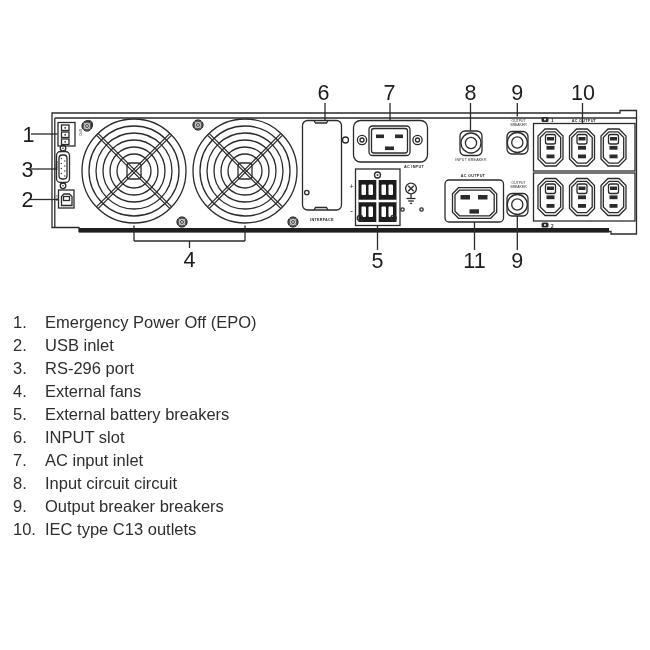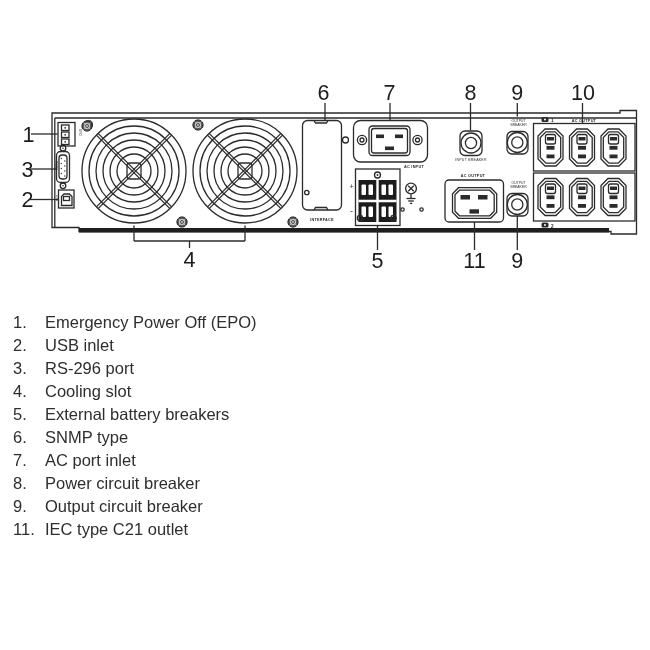--- a/index.html
+++ b/index.html
@@ -255,41 +255,41 @@
   <div class="lg-row">
         <span class="lg-num">2.</span>
         <span class="lg-label">USB inlet</span>
       </div>
   <div class="lg-row">
         <span class="lg-num">3.</span>
         <span class="lg-label">RS-296 port</span>
       </div>
   <div class="lg-row">
         <span class="lg-num">4.</span>
-        <span class="lg-label">Cooling slot</span>
+        <span class="lg-label">External fans</span>
       </div>
   <div class="lg-row">
         <span class="lg-num">5.</span>
         <span class="lg-label">External battery breakers</span>
       </div>
   <div class="lg-row">
         <span class="lg-num">6.</span>
-        <span class="lg-label">SNMP type</span>
+        <span class="lg-label">INPUT slot</span>
       </div>
   <div class="lg-row">
         <span class="lg-num">7.</span>
-        <span class="lg-label">AC port inlet</span>
+        <span class="lg-label">AC input inlet</span>
       </div>
   <div class="lg-row">
         <span class="lg-num">8.</span>
-        <span class="lg-label">Power circuit breaker</span>
+        <span class="lg-label">Input circuit circuit</span>
       </div>
   <div class="lg-row">
         <span class="lg-num">9.</span>
-        <span class="lg-label">Output circuit breaker</span>
-      </div>
-  <div class="lg-row">
-        <span class="lg-num">11.</span>
-        <span class="lg-label">IEC type C21 outlet</span>
+        <span class="lg-label">Output breaker breakers</span>
+      </div>
+  <div class="lg-row">
+        <span class="lg-num">10.</span>
+        <span class="lg-label">IEC type C13 outlets</span>
       </div>
 </div>
 
 </div>
 
 </body></html>

